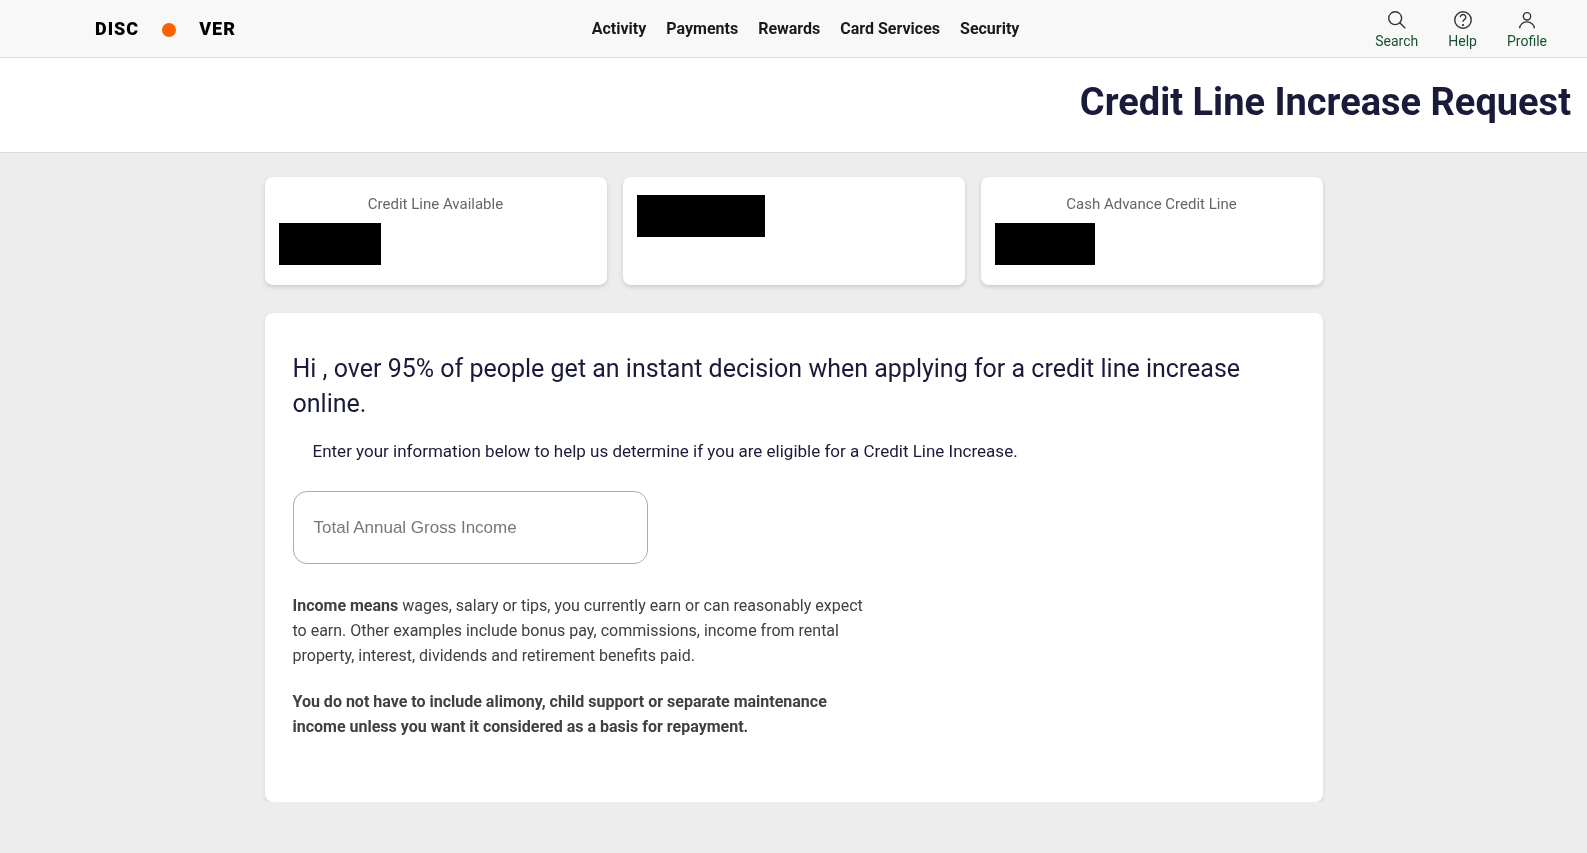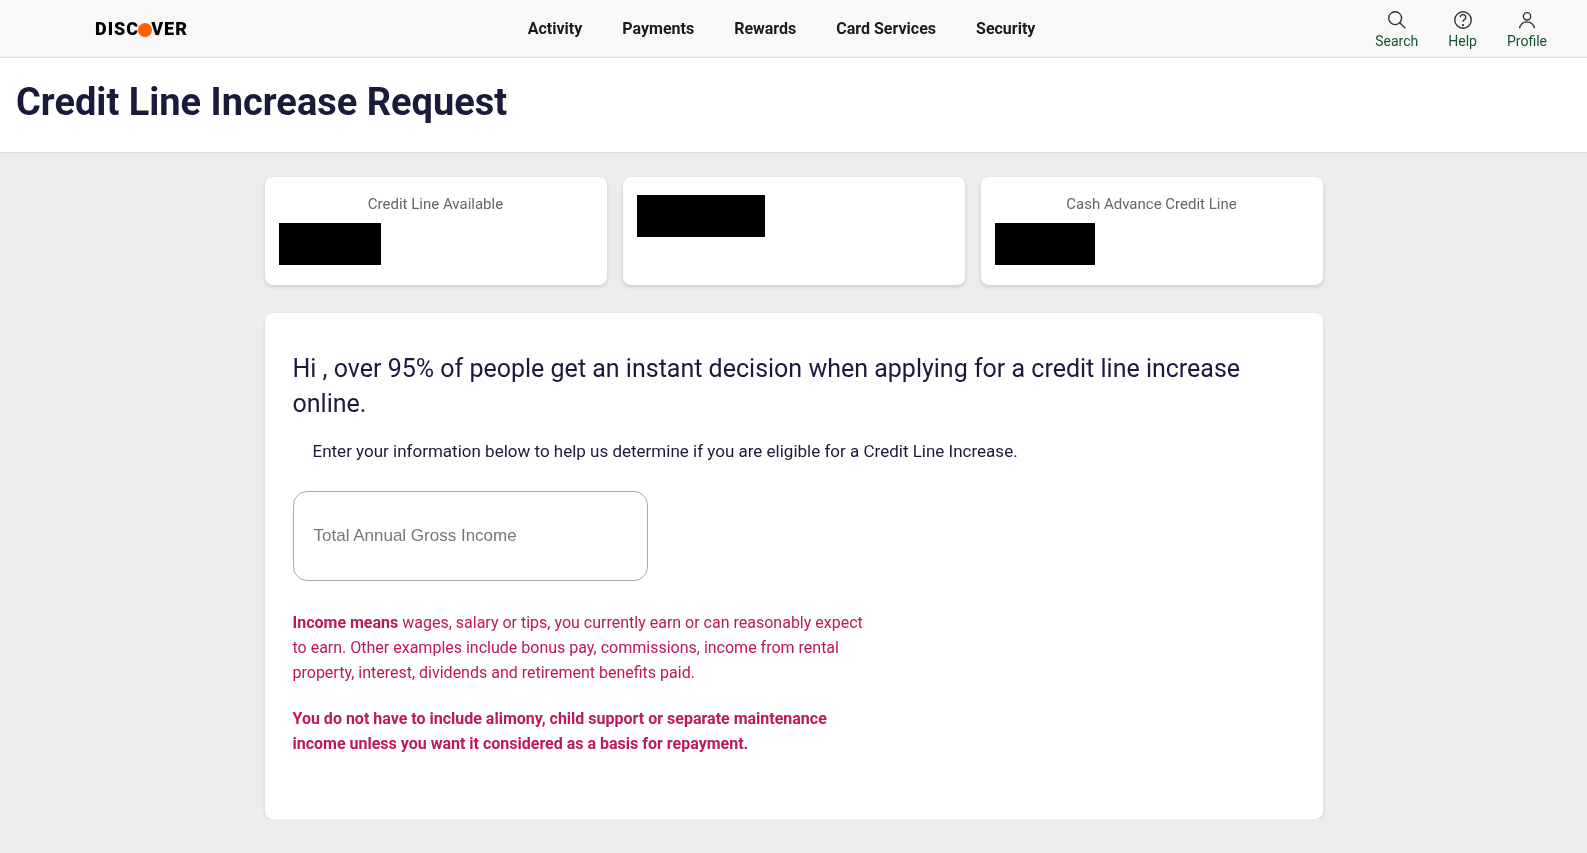--- a/index.html
+++ b/index.html
@@ -23,37 +23,38 @@
       height: 58px;
     }
     
     .logo {
       display: flex;
       align-items: center;
       font-weight: 900;
       font-size: 18px;
       letter-spacing: 1px;
       color: #000;
+      gap: 24px;
     }
     
     .logo-orange {
       display: inline-block;
       width: 14px;
       height: 14px;
       background-color: #ff6000;
       border-radius: 50%;
       margin: 0 -1px;
       position: relative;
       top: 1px;
     }
     
     .nav-items {
       display: flex;
       align-items: center;
-      gap: 40px;
+      gap: 20px;
     }
     
     .nav-item {
       font-weight: 700;
       font-size: 16px;
       color: #1a1a1a;
       cursor: pointer;
     }
     
     .header-icons {
@@ -85,22 +86,23 @@
       stroke-width: 1.5;
     }
     
     .header-icon-label {
       font-size: 14px;
       color: #14532d;
     }
     
     .page-title-section {
       background-color: #fff;
-      padding: 22px 16px 28px 16px;
+      padding: 22px 16px 28px 24px;
       border-bottom: 1px solid #ddd;
+      text-align: right;
     }
     
     .page-title {
       font-size: 38px;
       font-weight: 700;
       color: #1a1b3a;
     }
     
     .content-area {
       max-width: 1058px;
@@ -162,41 +164,41 @@
     
     .instruction {
       font-size: 17px;
       color: #1a1b3a;
       margin-bottom: 30px;
       margin-left: 20px;
     }
     
     .income-input {
       width: 355px;
-      height: 90px;
+      height: 73px;
       border: 1px solid #aaa;
       border-radius: 14px;
       padding: 0 20px;
       font-size: 17px;
       color: #1a1b3a;
       margin-bottom: 30px;
       outline: none;
     }
     
     .income-input::placeholder {
       color: #777;
     }
     
     .disclaimer-section {
       max-width: 580px;
     }
     
     .disclaimer-section p {
       font-size: 16px;
-      color: #be185d;
+      color: #404040;
       line-height: 1.55;
       margin-bottom: 22px;
     }
     
     .disclaimer-section strong {
       font-weight: 700;
     }
   </style>
 </head>
 <body>

